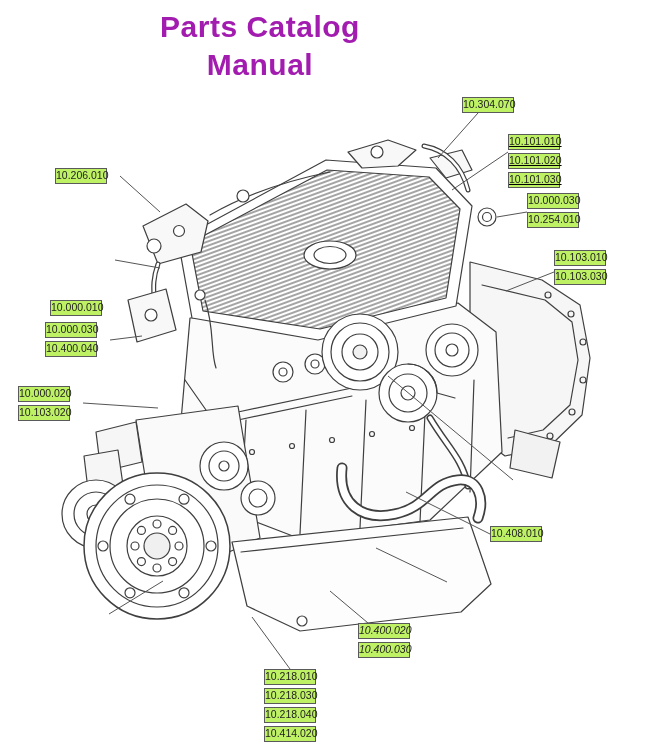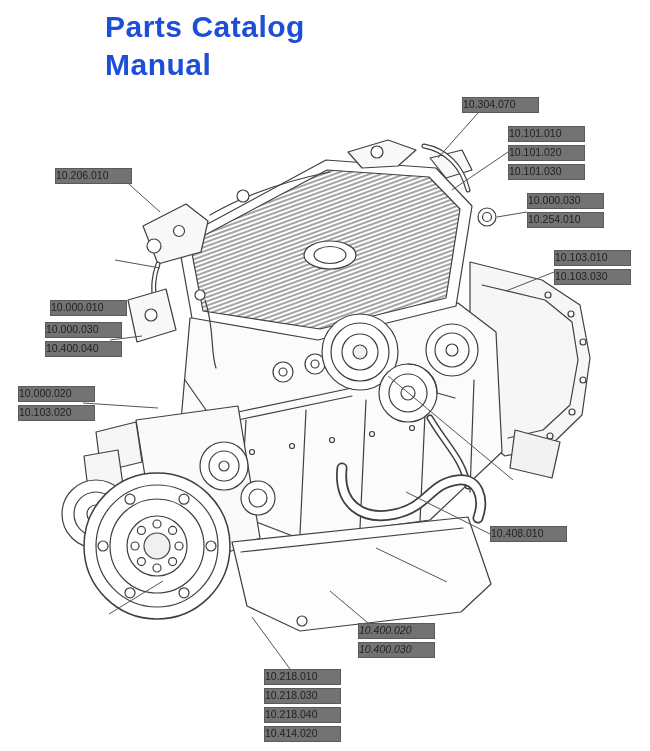--- a/index.html
+++ b/index.html
@@ -1,29 +1,29 @@
 <!DOCTYPE html>
 <html><head>
 <meta charset="utf-8">
 <style>
   * { margin: 0; padding: 0; box-sizing: border-box; }
   html, body { width: 650px; height: 751px; background: #ffffff; }
   body { font-family: "Liberation Sans", sans-serif; overflow: hidden; }
   .page { position: relative; width: 650px; height: 751px; background: #ffffff; }
 
-  .title { position: absolute; left: 105px; top: 8px; width: 310px; text-align: left;
-           font-weight: 700; font-size: 30px; line-height: 38px; color: #1d4ed8;
+  .title { position: absolute; left: 105px; top: 8px; width: 310px; text-align: center;
+           font-weight: 700; font-size: 30px; line-height: 38px; color: #a21caf;
            letter-spacing: .5px; }
 
   #diagram-svg { position: absolute; left: 0; top: 0; }
 
   #callout-layer { position: absolute; left: 0; top: 0; width: 650px; height: 751px; pointer-events: none; }
   .callout-stack { position: absolute; display: flex; flex-direction: column; gap: 3px; }
-  .callout-box { width: 77px; height: 16px; border: 1px solid #5a5a5a; background: #737373;
-                 font-size: 10.5px; line-height: 13.5px; text-align: left; color: #222222; }
+  .callout-box { width: 52px; height: 16px; border: 1px solid #5a5a5a; background: #bef264;
+                 font-size: 10.5px; line-height: 13.5px; text-align: right; color: #222222; }
 
   .leader { stroke: #555555; stroke-width: 1; fill: none; }
 </style>
 </head>
 <body>
 
 <div class="page">
 
   <div class="title">
     <div>Parts Catalog</div>
@@ -169,21 +169,21 @@
         <polyline points="109,614 163,581" class="leader"></polyline>
         <polyline points="368,623 330,591" class="leader"></polyline>
         <polyline points="290,669 252,617" class="leader"></polyline>
       </g>
   </svg>
 
   <div id="callout-layer">
       <div class="callout-stack" style="left: 462px; top: 97px;">
         <div class="callout-box">10.304.070</div>
       </div>
-      <div class="callout-stack" style="left: 508px; top: 126px;">
+      <div class="callout-stack" style="left: 508px; top: 134px; text-decoration: underline;">
         <div class="callout-box">10.101.010</div>
         <div class="callout-box">10.101.020</div>
         <div class="callout-box">10.101.030</div>
       </div>
       <div class="callout-stack" style="left: 527px; top: 193px;">
         <div class="callout-box">10.000.030</div>
         <div class="callout-box">10.254.010</div>
       </div>
       <div class="callout-stack" style="left: 554px; top: 250px;">
         <div class="callout-box">10.103.010</div>

